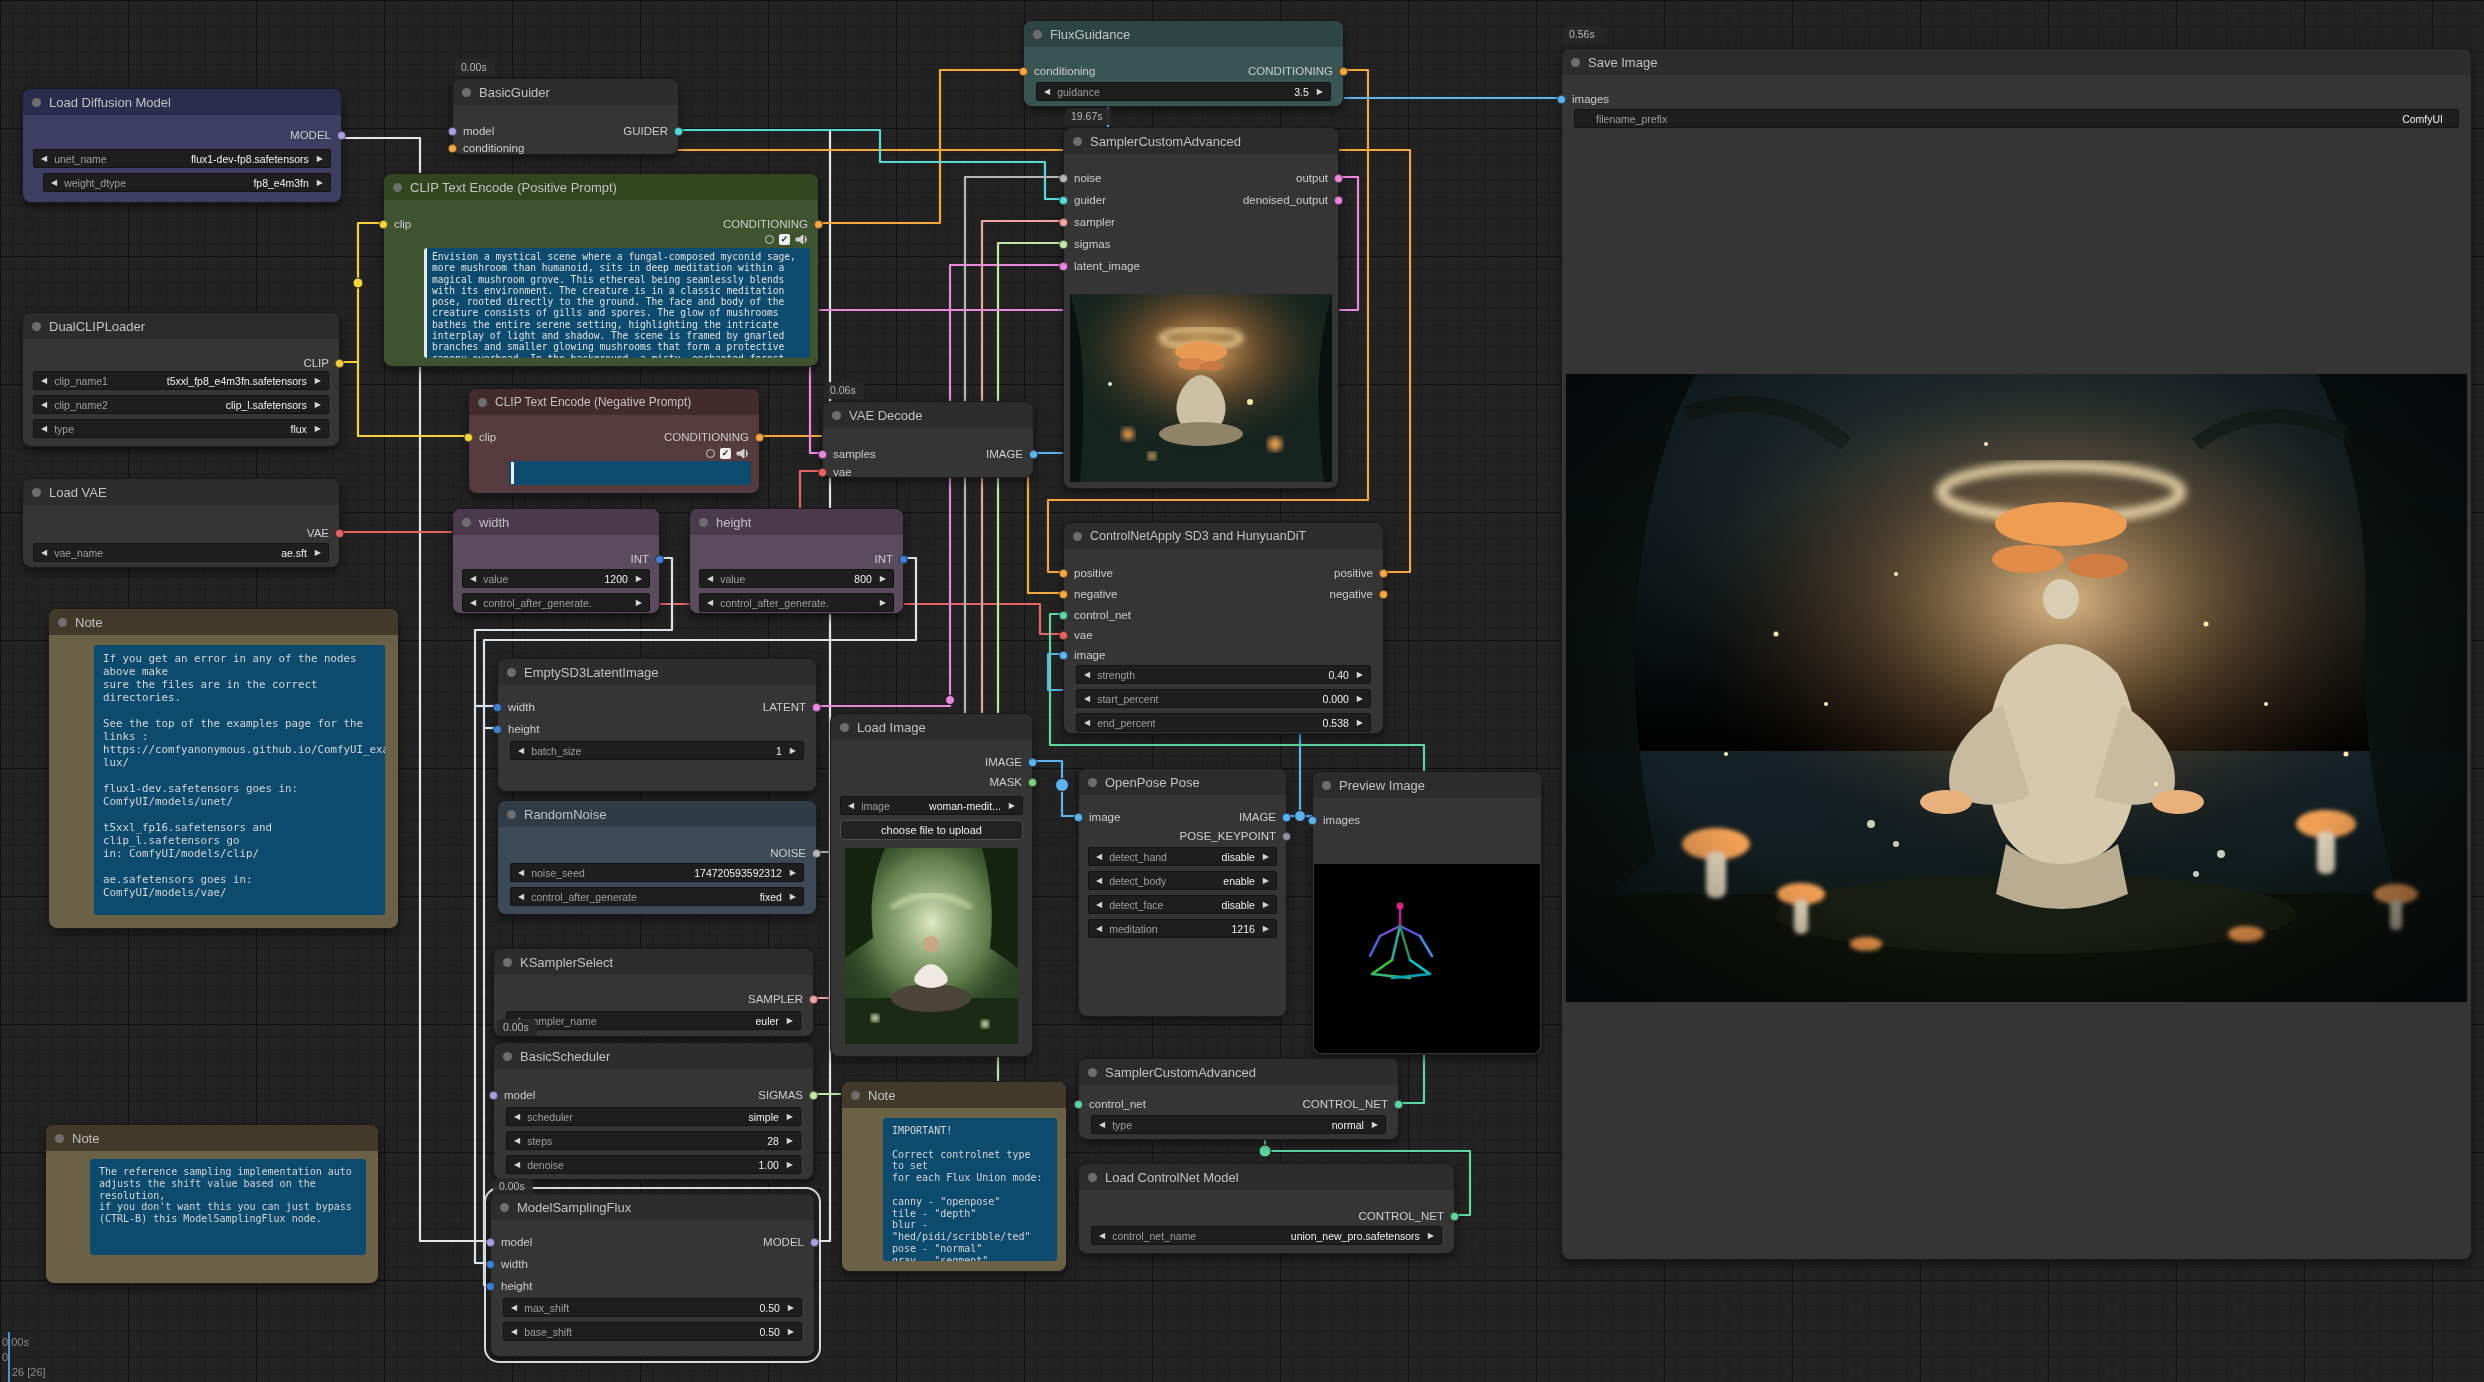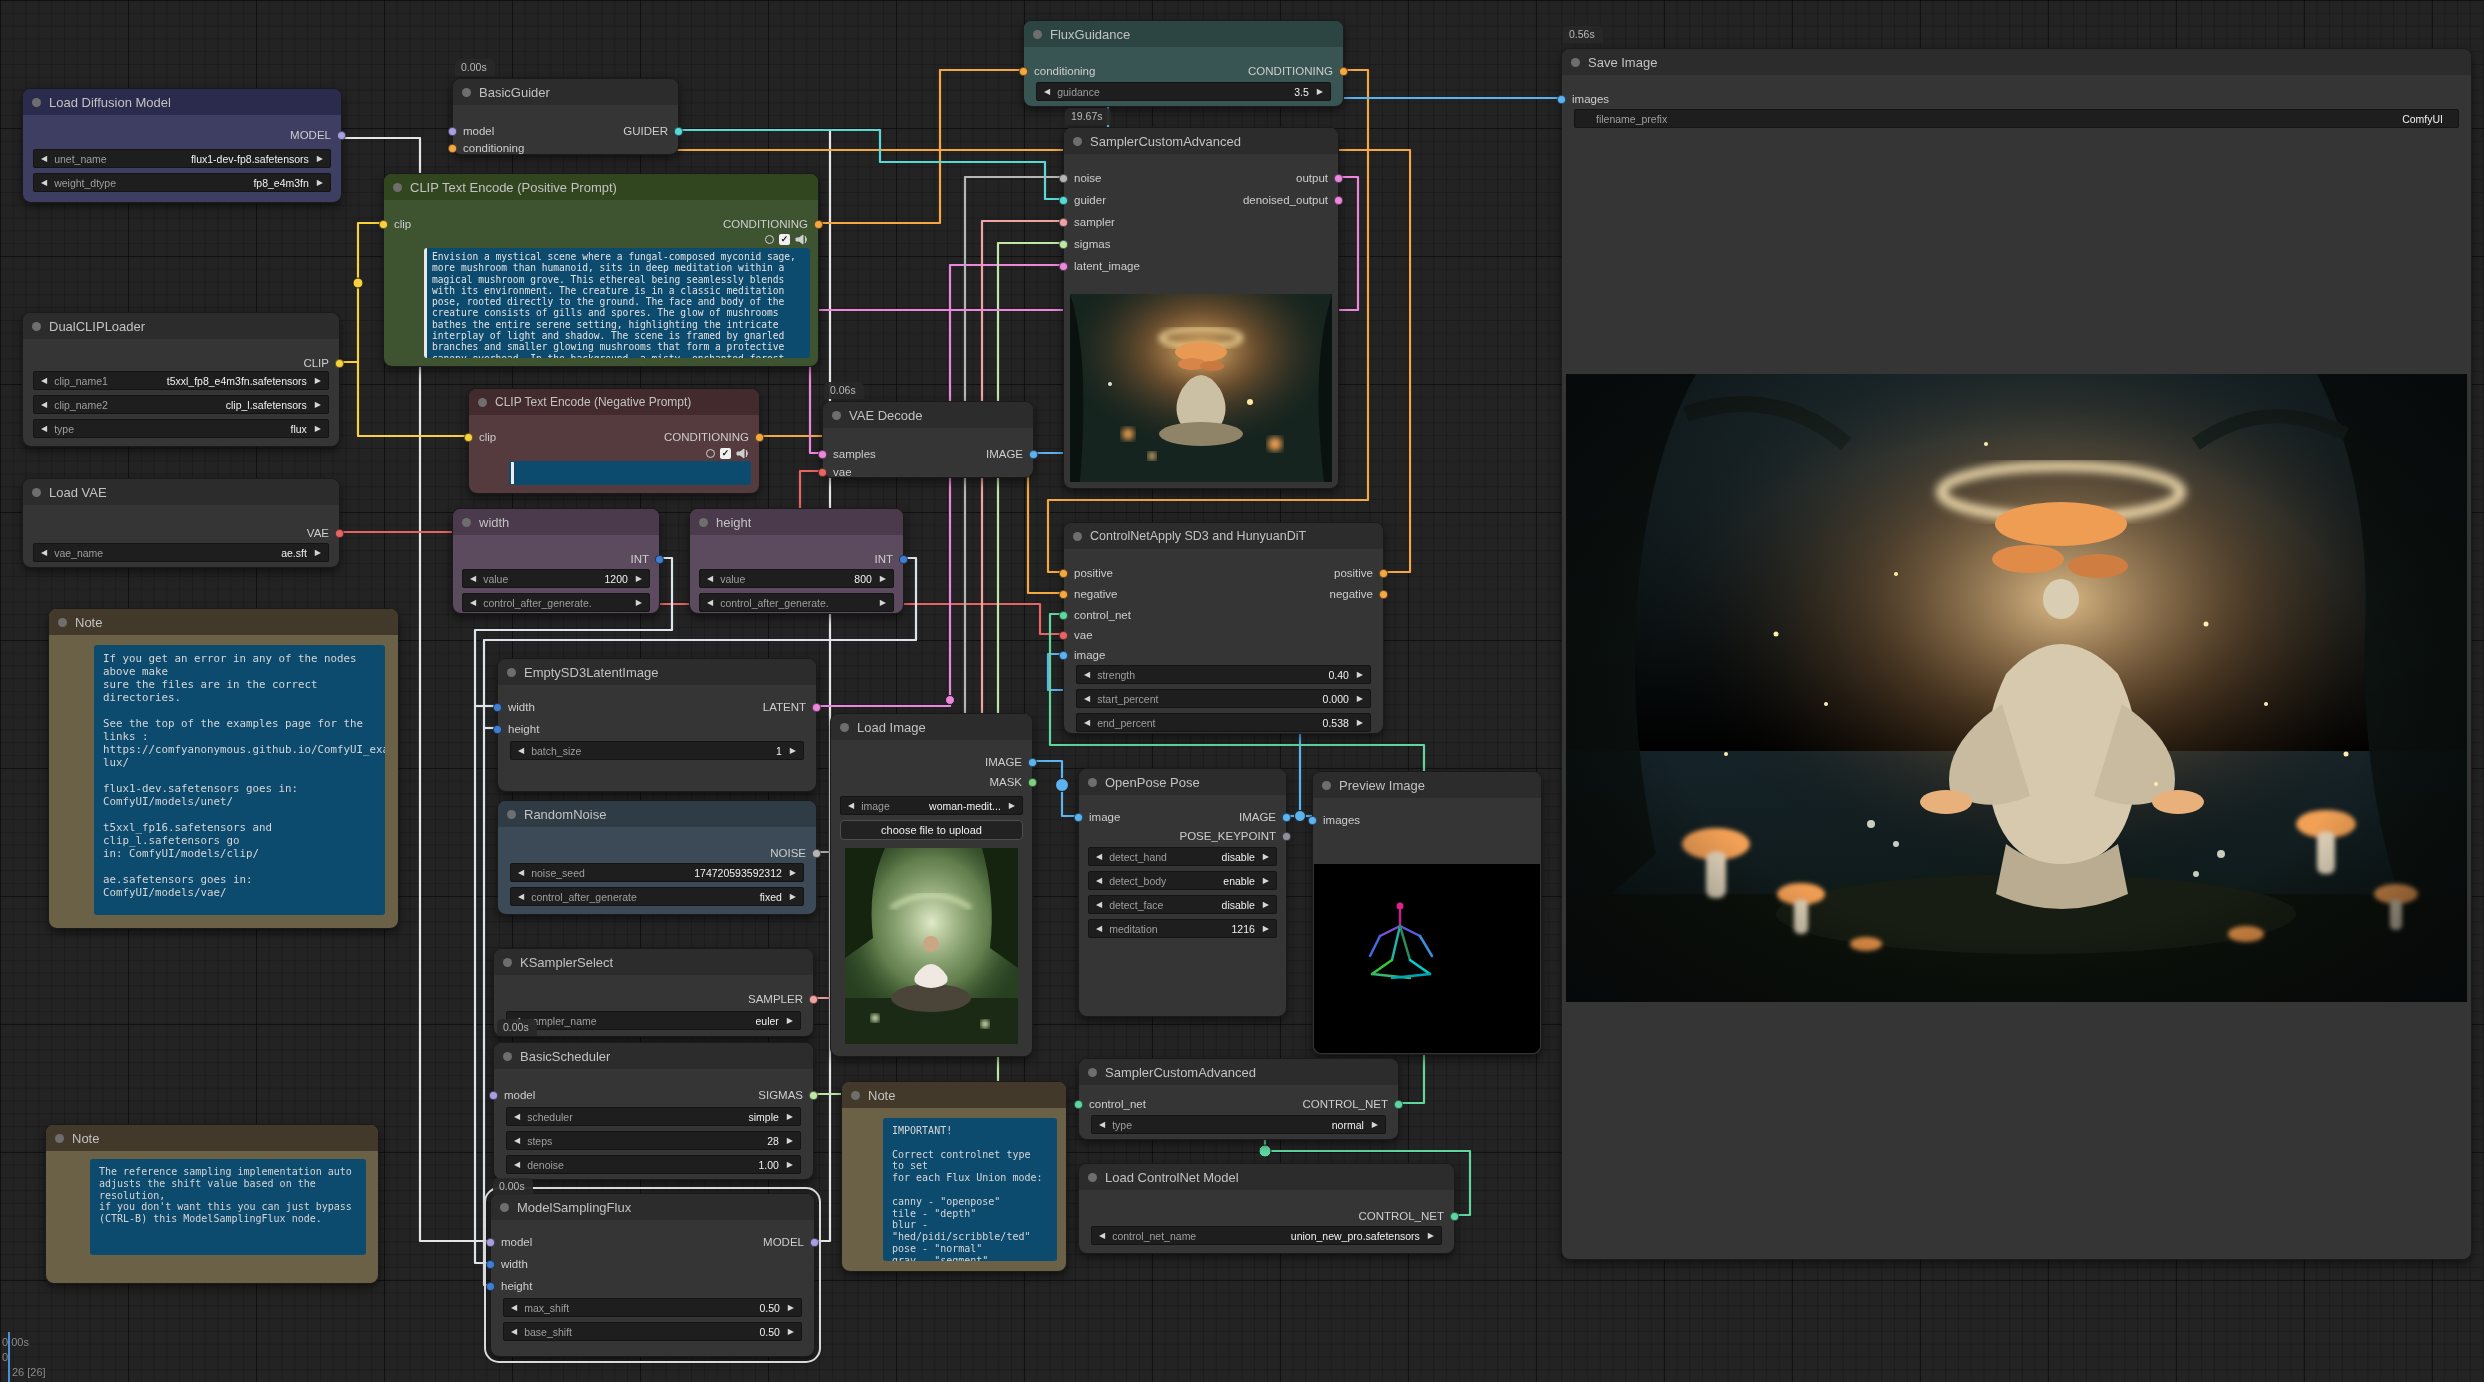--- a/index.html
+++ b/index.html
@@ -109,21 +109,21 @@
   <div class="port out" style="top:38px">
         <span class="pdot" style="background:#a99ee0"></span>
         <span>MODEL</span>
       </div>
   <div class="widget" style="left:10px;right:10px;top:60px">
         <span class="arr arr-l"></span>
         <span class="wl">unet_name</span>
         <span class="wv">flux1-dev-fp8.safetensors</span>
         <span class="arr arr-r"></span>
       </div>
-  <div class="widget" style="left:10px;right:10px;top:84px">
+  <div class="widget" style="left:20px;right:10px;top:84px">
         <span class="arr arr-l"></span>
         <span class="wl">weight_dtype</span>
         <span class="wv">fp8_e4m3fn</span>
         <span class="arr arr-r"></span>
       </div>
 </div>
 
 <div class="node" style="left:22px;top:312px;width:316px;height:133px">
   <div class="titlebar">
         <span class="tdot"></span>

